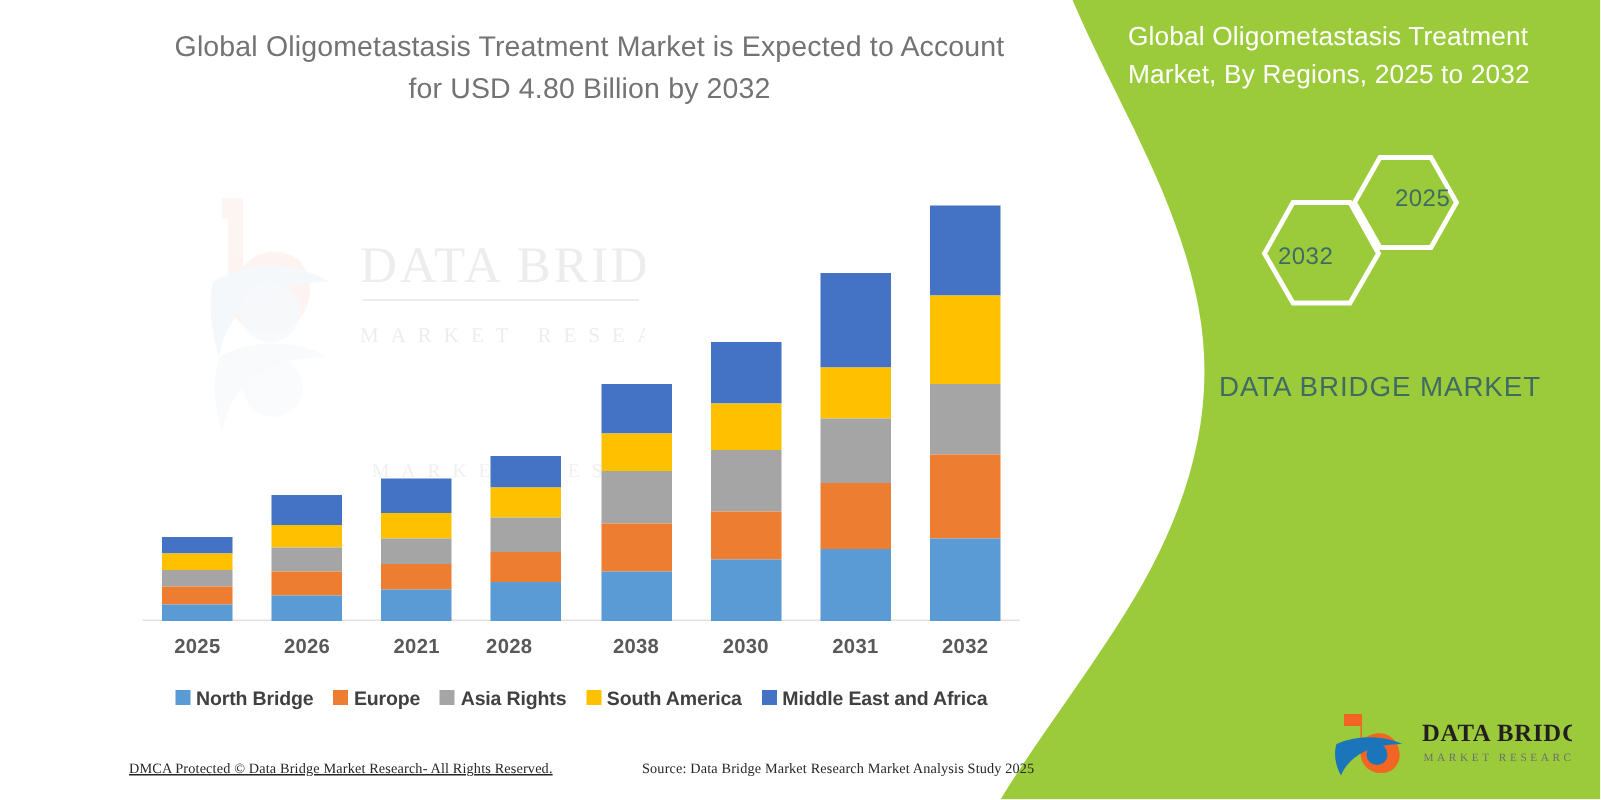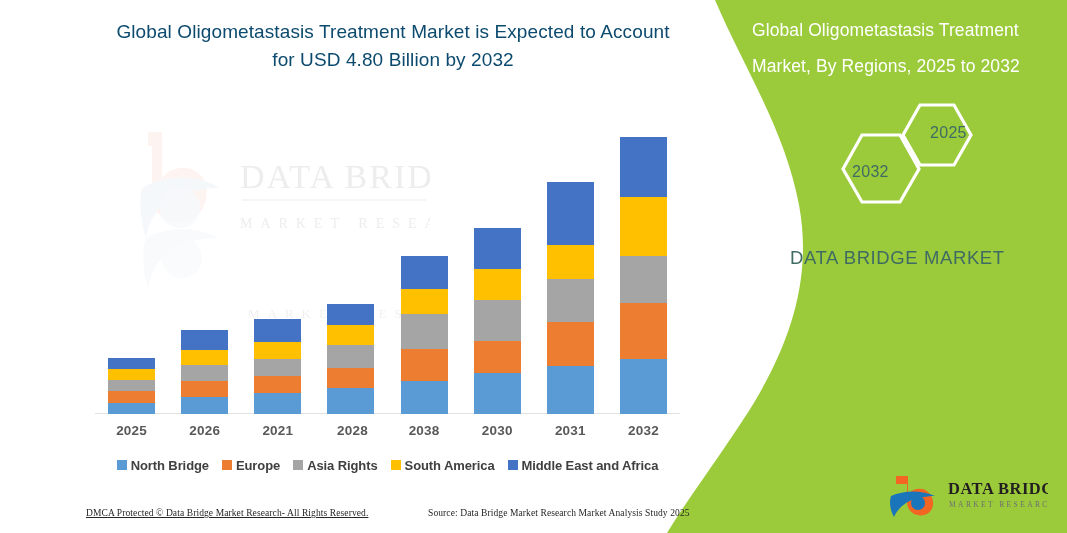--- a/index.html
+++ b/index.html
@@ -24,21 +24,21 @@
     overflow:hidden;
   }
   .green-panel svg{display:block;}
 
   .green-title{
     position:absolute;
     left:752px;top:12px;
     width:272px;
     color:#ffffff;
     font-size:17.5px;
-    line-height:36px;
+    line-height:25px;
     letter-spacing:.1px;
   }
 
   .hex-wrap{
     position:absolute;
     left:820px;top:95px;
     width:180px;height:115px;
   }
   .hex-label{
     position:absolute;
@@ -46,42 +46,42 @@
     font-size:16px;
     letter-spacing:.3px;
   }
   .hex-label-2025{ left:110px; top:29px; }
   .hex-label-2032{ left:32px;  top:68px; }
 
   .dbmr-name{
     position:absolute;
     left:790px;top:244px;
     width:260px;
-    text-align:left;
+    text-align:center;
     color:#3f6b63;
     font-size:18.5px;
     line-height:28px;
     letter-spacing:.6px;
   }
 
   
   .logo{
     position:absolute;
     left:888px;top:472px;
     width:160px;height:46px;
   }
   .logo svg{display:block;}
 
   
   .chart-head{
     position:absolute;
     left:103px;top:18px;
     width:580px;
     text-align:center;
-    color:#0c4a6e;
+    color:#737373;
     font-size:19px;
     line-height:28px;
     letter-spacing:.1px;
   }
 
   
   .watermark{
     position:absolute;
     left:140px;top:130px;
     width:290px;height:205px;
@@ -284,21 +284,21 @@
         <div class="seg" title="Asia Pacific 2032" style="height: 47.2253px; background: rgb(165, 165, 165);"></div>
         <div class="seg" title="South America 2032" style="height: 58.8245px; background: rgb(255, 192, 0);"></div>
         <div class="seg" title="Middle East and Africa 2032" style="height: 59.9292px; background: rgb(68, 114, 196);"></div>
       </div>
     </div>
 
   <div class="xlabels" id="xlabels">
       <div class="xlab" style="left: 0.0625px;">2025</div>
       <div class="xlab" style="left: 73.1875px;">2026</div>
       <div class="xlab" style="left: 146.312px;">2021</div>
-      <div class="xlab" style="left: 221px;">2028</div>
+      <div class="xlab" style="left: 208px;">2028</div>
       <div class="xlab" style="left: 292.562px;">2038</div>
       <div class="xlab" style="left: 365.688px;">2030</div>
       <div class="xlab" style="left: 438.812px;">2031</div>
       <div class="xlab" style="left: 511.938px;">2032</div>
     </div>
 
   <div class="legend" id="legend">
       <div class="legend-item">
         <span class="legend-swatch" style="background: rgb(91, 155, 213);"></span>
         <span class="legend-label">North Bridge</span>

